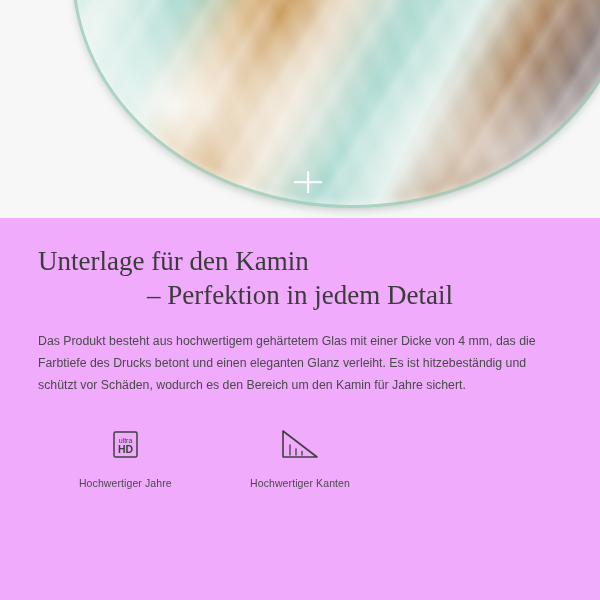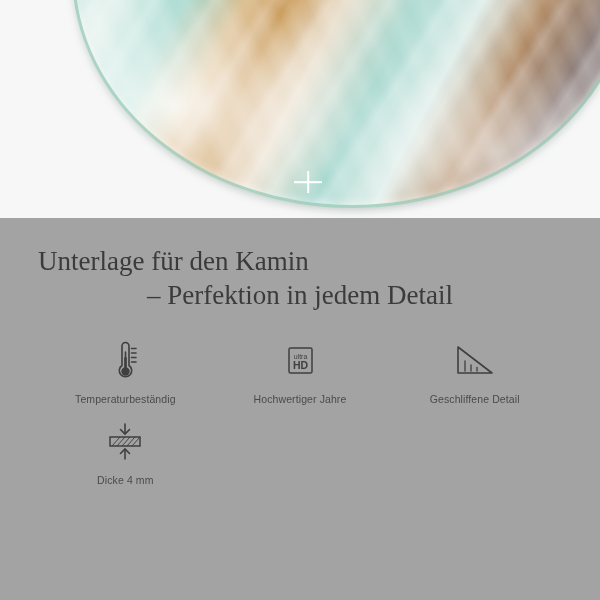--- a/index.html
+++ b/index.html
@@ -5,21 +5,21 @@
   * { box-sizing: border-box; margin: 0; padding: 0; }
   html, body {
     width: 600px; height: 600px;
     background: #f7f7f7;
     font-family: "Liberation Sans", sans-serif;
     overflow: hidden;
   }
   .page {
     position: relative;
     width: 600px; height: 600px;
-    background: #a3a3a3;
+    background: #f0abfc;
   }
 
   
   .hero {
     position: relative;
     width: 600px;
     height: 218px;
     overflow: hidden;
     background: #f7f7f7;
   }
@@ -154,40 +154,24 @@
     <div class="hero-sparkle"></div>
   </div>
 
   <div class="content">
 
     <h1 class="headline">
       <span>Unterlage für den Kamin</span>
       <span class="line2">– Perfektion in jedem Detail</span>
     </h1>
 
+    <p class="body-text">Das Produkt besteht aus hochwertigem gehärtetem Glas mit einer Dicke von 4 mm, das die Farbtiefe des Drucks betont und einen eleganten Glanz verleiht. Es ist hitzebeständig und schützt vor Schäden, wodurch es den Bereich um den Kamin für Jahre sichert.</p>
 
     <div class="features">
 
-      <div class="feature">
-        <div class="feature-icon">
-          <svg width="40" height="44" viewBox="0 0 40 44">
-            <g fill="none" stroke="#3f3f3f" stroke-width="1.6" stroke-linecap="round">
-              <path d="M17 7a3.5 3.5 0 0 1 7 0v19.5a6.2 6.2 0 1 1-7 0z"></path>
-              <line x1="20.5" y1="13" x2="20.5" y2="30"></line>
-              <line x1="26.5" y1="9.5" x2="31" y2="9.5"></line>
-              <line x1="26.5" y1="14" x2="31" y2="14"></line>
-              <line x1="26.5" y1="18.5" x2="31" y2="18.5"></line>
-              <line x1="26.5" y1="23" x2="31" y2="23"></line>
-            </g>
-            <circle cx="20.5" cy="32.5" r="4.2" fill="#3f3f3f"></circle>
-            <rect x="19.2" y="18" width="2.6" height="14" rx="1.3" fill="#3f3f3f"></rect>
-          </svg>
-        </div>
-        <div class="feature-label">Temperaturbeständig</div>
-      </div>
 
       <div class="feature">
         <div class="feature-icon">
           <svg width="44" height="44" viewBox="0 0 44 44">
             <rect x="11" y="9" width="23" height="25" rx="1.6" fill="none" stroke="#3f3f3f" stroke-width="1.5"></rect>
             <text x="22.5" y="19.5" text-anchor="middle" font-family="Liberation Sans, sans-serif" font-size="7" fill="#3f3f3f">ultra</text>
             <text x="22.5" y="30" text-anchor="middle" font-family="Liberation Sans, sans-serif" font-size="10.5" font-weight="bold" fill="#3f3f3f">HD</text>
           </svg>
         </div>
         <div class="feature-label">Hochwertiger Jahre</div>
@@ -199,40 +183,19 @@
         <div class="feature-icon">
           <svg width="46" height="40" viewBox="0 0 46 40">
             <path d="M6 32h34L6 6z" fill="none" stroke="#3f3f3f" stroke-width="1.6" stroke-linejoin="round"></path>
             <g stroke="#3f3f3f" stroke-width="1.3" stroke-linecap="round">
               <line x1="13" y1="30" x2="13" y2="20"></line>
               <line x1="19" y1="30" x2="19" y2="24"></line>
               <line x1="25" y1="30" x2="25" y2="26.5"></line>
             </g>
           </svg>
         </div>
-        <div class="feature-label">Geschliffene Detail</div>
+        <div class="feature-label">Hochwertiger Kanten</div>
       </div>
 
-      <div class="feature">
-        <div class="feature-icon">
-          <svg width="46" height="44" viewBox="0 0 46 44">
-            <g stroke="#3f3f3f" stroke-width="1.6" stroke-linecap="round" fill="none">
-              <line x1="23" y1="4" x2="23" y2="13"></line>
-              <path d="M18.5 9.5L23 14l4.5-4.5"></path>
-              <line x1="23" y1="39" x2="23" y2="30"></line>
-              <path d="M18.5 33.5L23 29l4.5 4.5"></path>
-            </g>
-            <rect x="8" y="17" width="30" height="9" fill="none" stroke="#3f3f3f" stroke-width="1.5"></rect>
-            <g stroke="#3f3f3f" stroke-width="1" opacity="0.95">
-              <line x1="10" y1="26" x2="18" y2="17"></line>
-              <line x1="15" y1="26" x2="23" y2="17"></line>
-              <line x1="20" y1="26" x2="28" y2="17"></line>
-              <line x1="25" y1="26" x2="33" y2="17"></line>
-              <line x1="30" y1="26" x2="38" y2="17"></line>
-            </g>
-          </svg>
-        </div>
-        <div class="feature-label">Dicke 4 mm</div>
-      </div>
 
     </div>
   </div>
 </div>
 
 </body></html>

